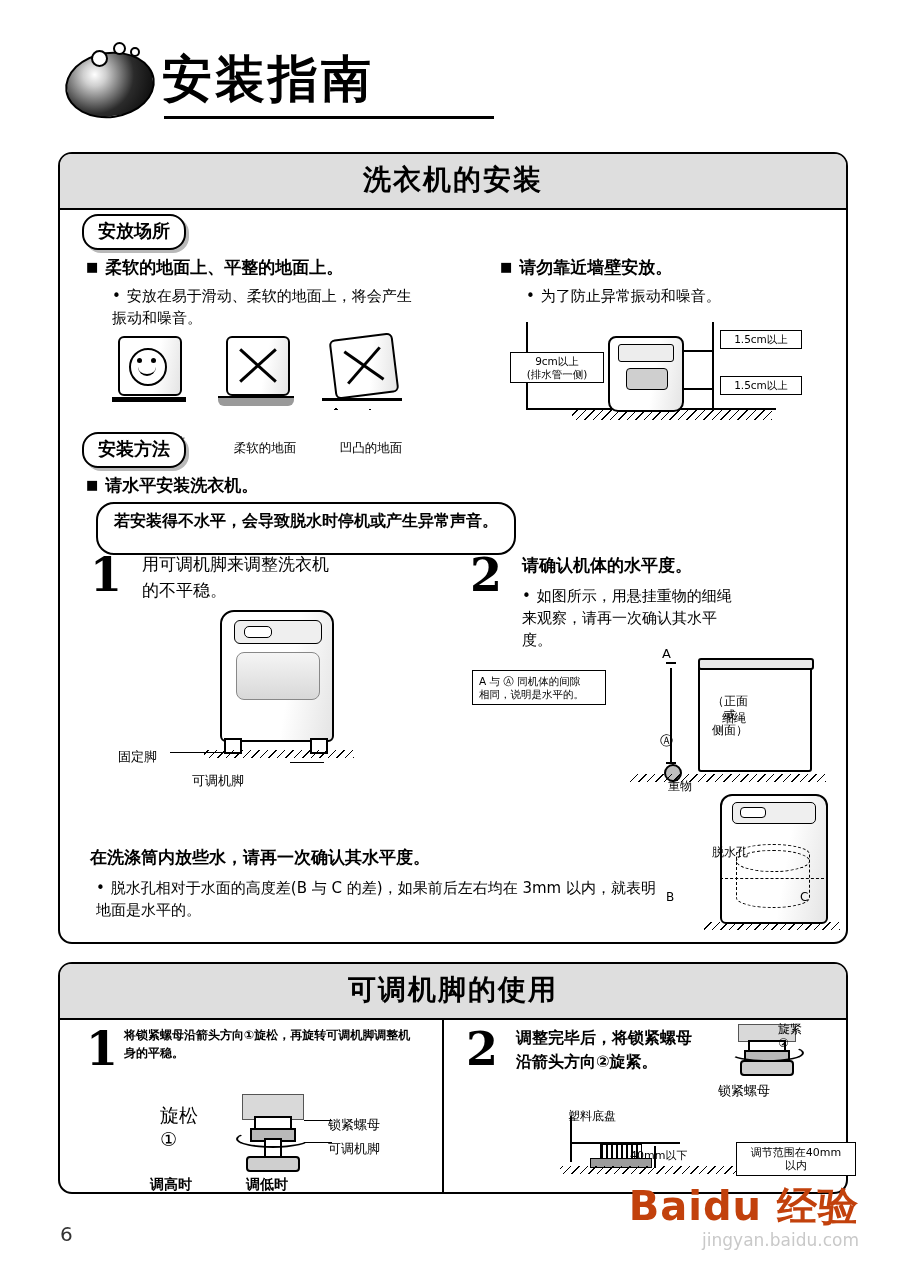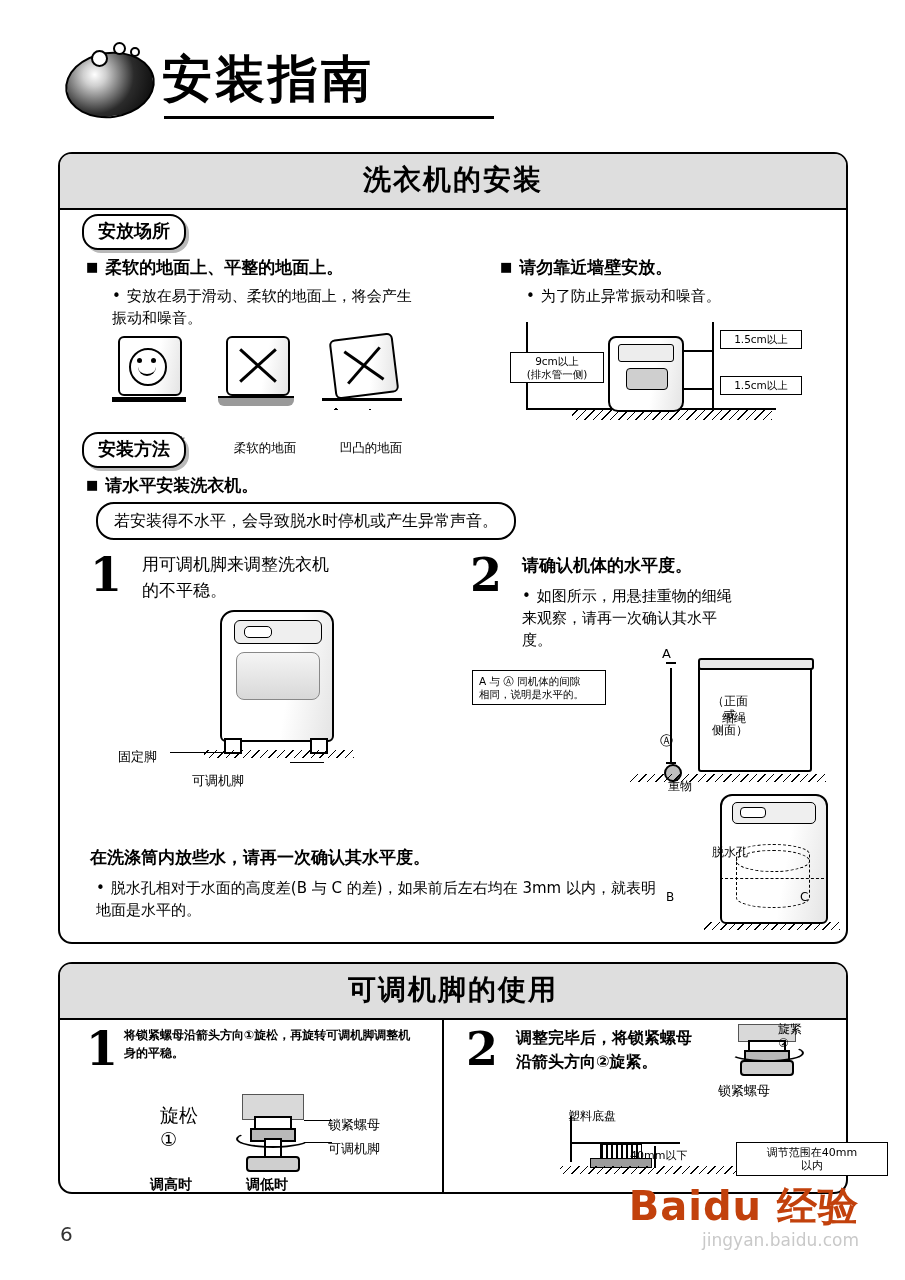--- a/index.html
+++ b/index.html
@@ -120,22 +120,22 @@
   .cap {
     font-size: 12.5px;
     text-align: center;
     line-height: 1.3;
   }
 
   .callout {
     border: 2px solid #000;
     border-radius: 18px;
     font-size: 16px;
-    font-weight: normal;
-    padding: 7px 16px 6px 16px;
+    font-weight: bold;
+    padding: 7px 16px 21px 16px;
     display: inline-block;
   }
   .tag {
     border: 1px solid #000;
     background: #fff;
     font-size: 10.5px;
     padding: 2px 5px;
     line-height: 1.2;
     text-align: center;
   }
@@ -373,21 +373,21 @@
   <div style="position:absolute;left:500px;top:152px;width:270px;height:70px;">
     <div style="position:absolute;left:10px;top:0;width:2px;height:46px;background:#000;"></div>
     <div style="position:absolute;left:10px;top:26px;width:110px;height:2px;background:#000;"></div>
     <div style="position:absolute;left:40px;top:28px;width:40px;height:14px;background:repeating-linear-gradient(90deg,#000 0 2px,#fff 2px 5px);border:1px solid #000;"></div>
     <div style="position:absolute;left:30px;top:42px;width:60px;height:8px;background:#9c9c9c;border:1px solid #000;"></div>
     <div class="floor-hatch" style="position:absolute;left:0;top:50px;width:250px;height:8px;"></div>
     <div style="position:absolute;left:94px;top:30px;width:2px;height:22px;background:#000;"></div>
   </div>
   <div style="position:absolute;left:508px;top:144px;font-size:12px;">塑料底盘</div>
   <div style="position:absolute;left:570px;top:184px;font-size:11px;">40mm以下</div>
-  <div class="tag" style="position:absolute;left:676px;top:178px;width:108px;white-space:pre-line;font-size:11px;padding:3px 21px;">调节范围在40mm
+  <div class="tag" style="position:absolute;left:676px;top:178px;width:108px;white-space:pre-line;font-size:11px;padding:3px 5px;">调节范围在40mm
 以内</div>
 </div>
 
 <div class="footer-page">6</div>
 <div class="watermark">
   <div class="wm1">Baidu 经验</div>
   <div class="wm2">jingyan.baidu.com</div>
 </div>
 
 </body></html>

